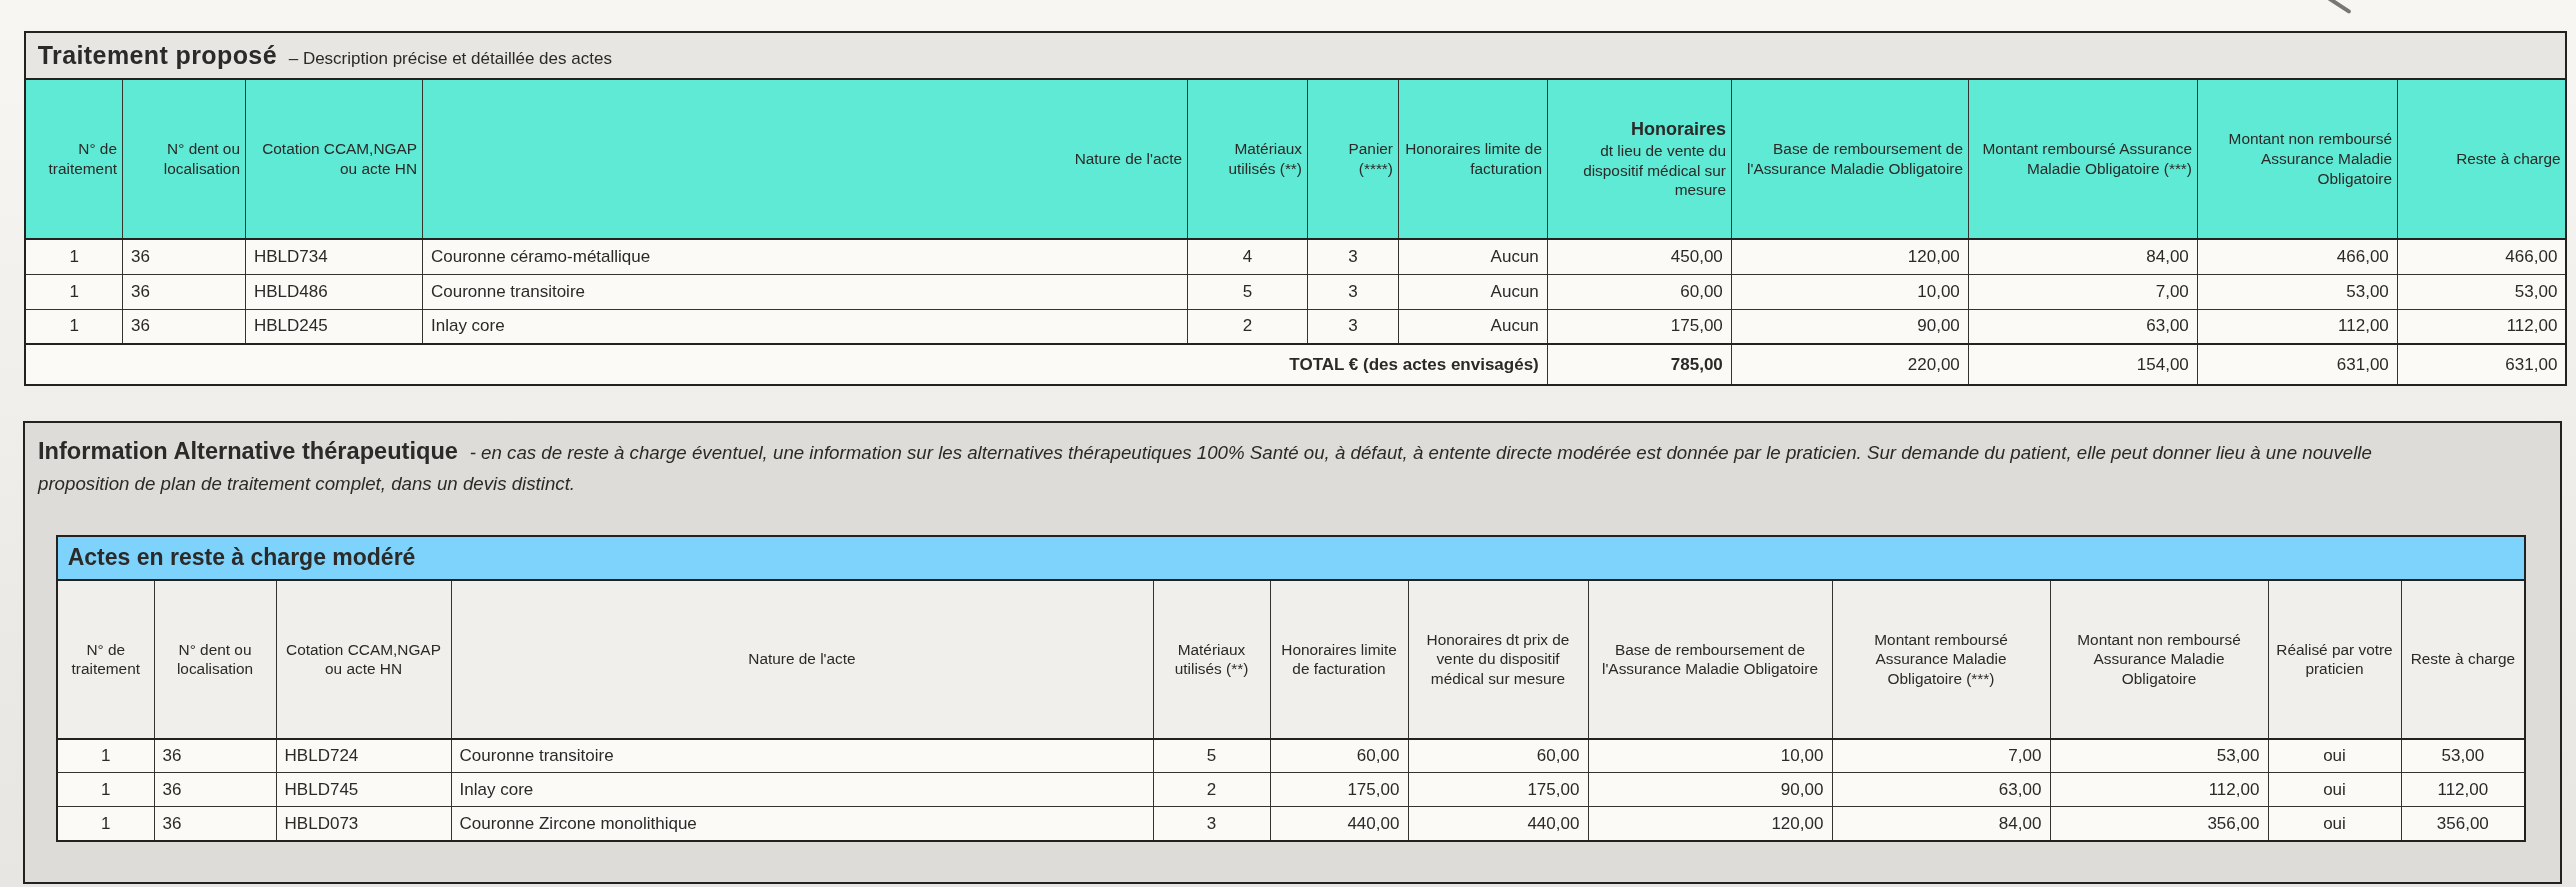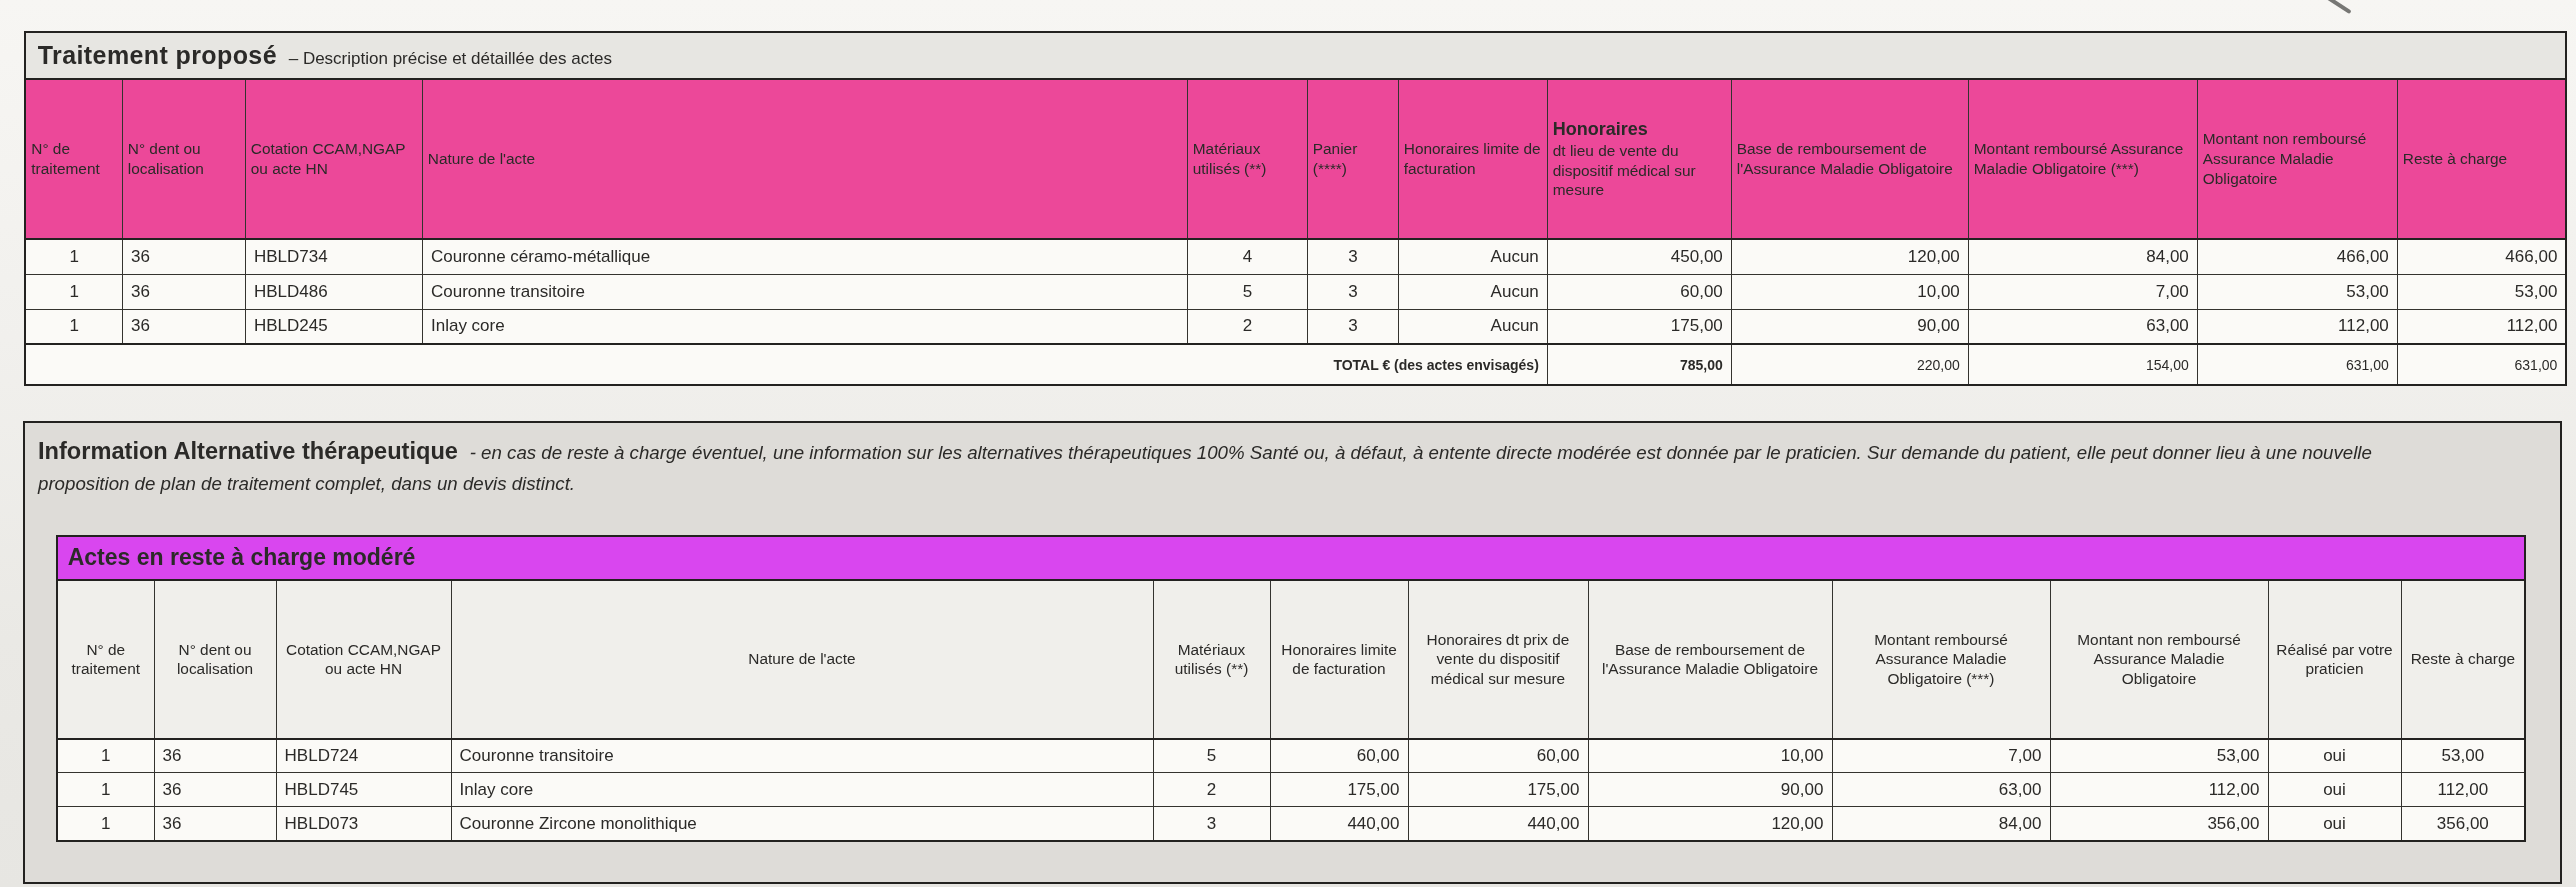--- a/index.html
+++ b/index.html
@@ -24,48 +24,48 @@
   
   .t1{position:absolute;left:24.4px;top:31px;width:2543px;border:2.4px solid #232220;}
   .t1 .title-row td{
     background:#e7e6e2;border-bottom:2.4px solid #232220;height:45px;
     padding:0 0 0 11.4px;vertical-align:middle;
   }
   .t1-title{font-size:25px;font-weight:bold;letter-spacing:0.4px;}
   .t1-sub{font-size:17px;margin-left:8.1px;}
   .t1 tr.head{height:160px;}
   .t1 tr.head th{
-    background:#ec4899;font-weight:normal;font-size:15.4px;line-height:1.28;
-    text-align:left;vertical-align:middle;padding:3.2px 4.9px;border-bottom:2.4px solid #232220;
+    background:#5eead4;font-weight:normal;font-size:15.4px;line-height:1.28;
+    text-align:right;vertical-align:middle;padding:3.2px 4.9px;border-bottom:2.4px solid #232220;
   }
   .t1 tr.head th .b{display:block;font-weight:bold;font-size:18px;}
   .t1 tr.data{height:35px;}
   .t1 tr.data td{font-size:17px;padding:1.6px 8.1px;vertical-align:middle;background:#fbfaf7;}
   .t1 tr.data td:nth-child(1){text-align:center;}
   .t1 tr.data td:nth-child(2),.t1 tr.data td:nth-child(3),.t1 tr.data td:nth-child(4){text-align:left;}
   .t1 tr.data td:nth-child(5),.t1 tr.data td:nth-child(6){text-align:center;}
   .t1 tr.data td:nth-child(n+7){text-align:right;}
   .t1 tr.total{height:41px;}
-  .t1 tr.total td{border-top:2.4px solid #232220;font-size:14px;vertical-align:middle;padding:1.6px 8.1px;text-align:right;background:#fbfaf7;}
+  .t1 tr.total td{border-top:2.4px solid #232220;font-size:17px;vertical-align:middle;padding:1.6px 8.1px;text-align:right;background:#fbfaf7;}
   .t1 td.total-label{font-weight:bold;font-size:18.7px;padding-right:11.4px;background:transparent;}
   .t1 td.total-main{background:#e4e3de;font-weight:bold;}
 
   
   .alt-box{
     position:absolute;left:23px;top:421px;width:2539px;height:463px;
     background:#dedcd8;border:2.4px solid #232220;box-sizing:border-box;
   }
   .alt-p{margin:11.4px 97px 0 13px;line-height:1.5;}
   .alt-title{font-size:23.6px;font-weight:bold;font-style:normal;margin-right:8.1px;}
   .alt-desc{font-size:18.7px;font-style:italic;}
 
   
   .t2{margin:37px 0 0 31px;width:2469px;border:2.4px solid #232220;}
   .t2 .title-row td{
-    background:#d946ef;border-bottom:2.4px solid #232220;height:42px;
+    background:#7dd3fc;border-bottom:2.4px solid #232220;height:42px;
     padding:0 0 0 9.7px;vertical-align:middle;margin-left:15px;
   }
   .t2-title{font-size:23px;font-weight:bold;}
   .t2 tr.head{height:159px;}
   .t2 tr.head th{
     background:#f0efeb;font-weight:normal;font-size:15.4px;line-height:1.28;
     text-align:center;vertical-align:middle;padding:3.2px 4.9px;border-bottom:2.4px solid #232220;
   }
   .t2 tr.data{height:34px;}
   .t2 tr.data td{font-size:17px;padding:1.6px 8.1px;vertical-align:middle;background:#fbfaf7;}

